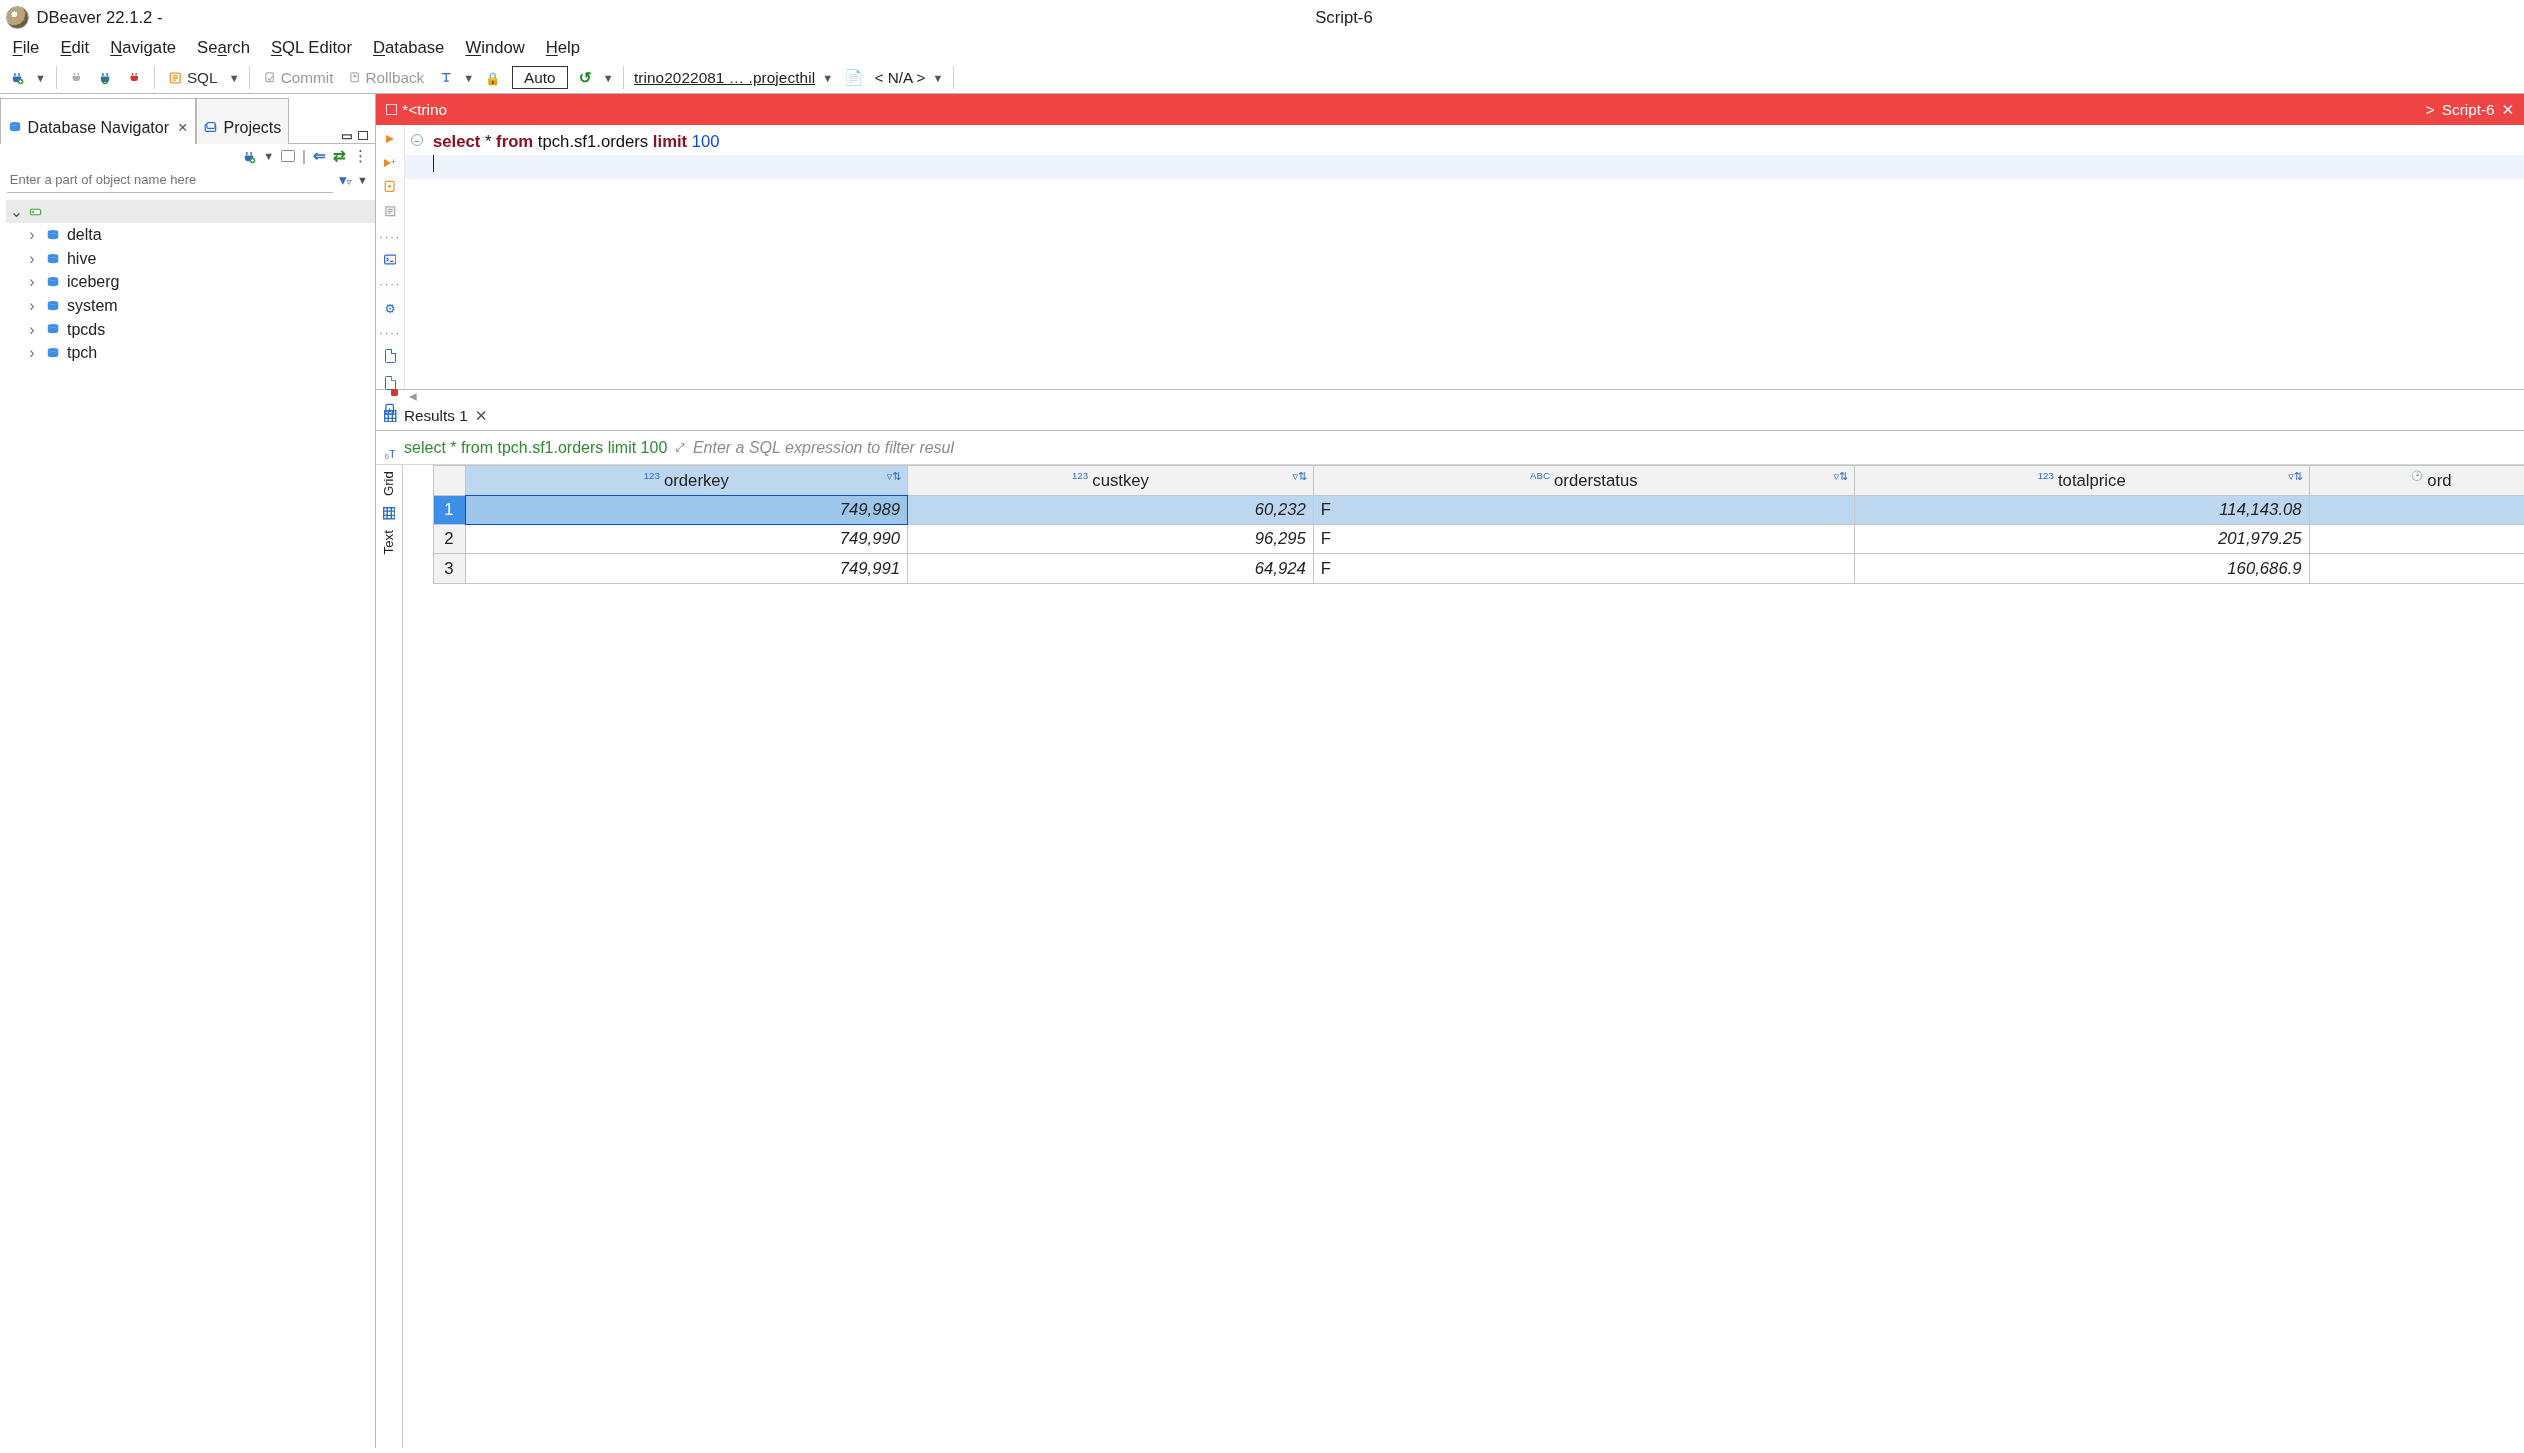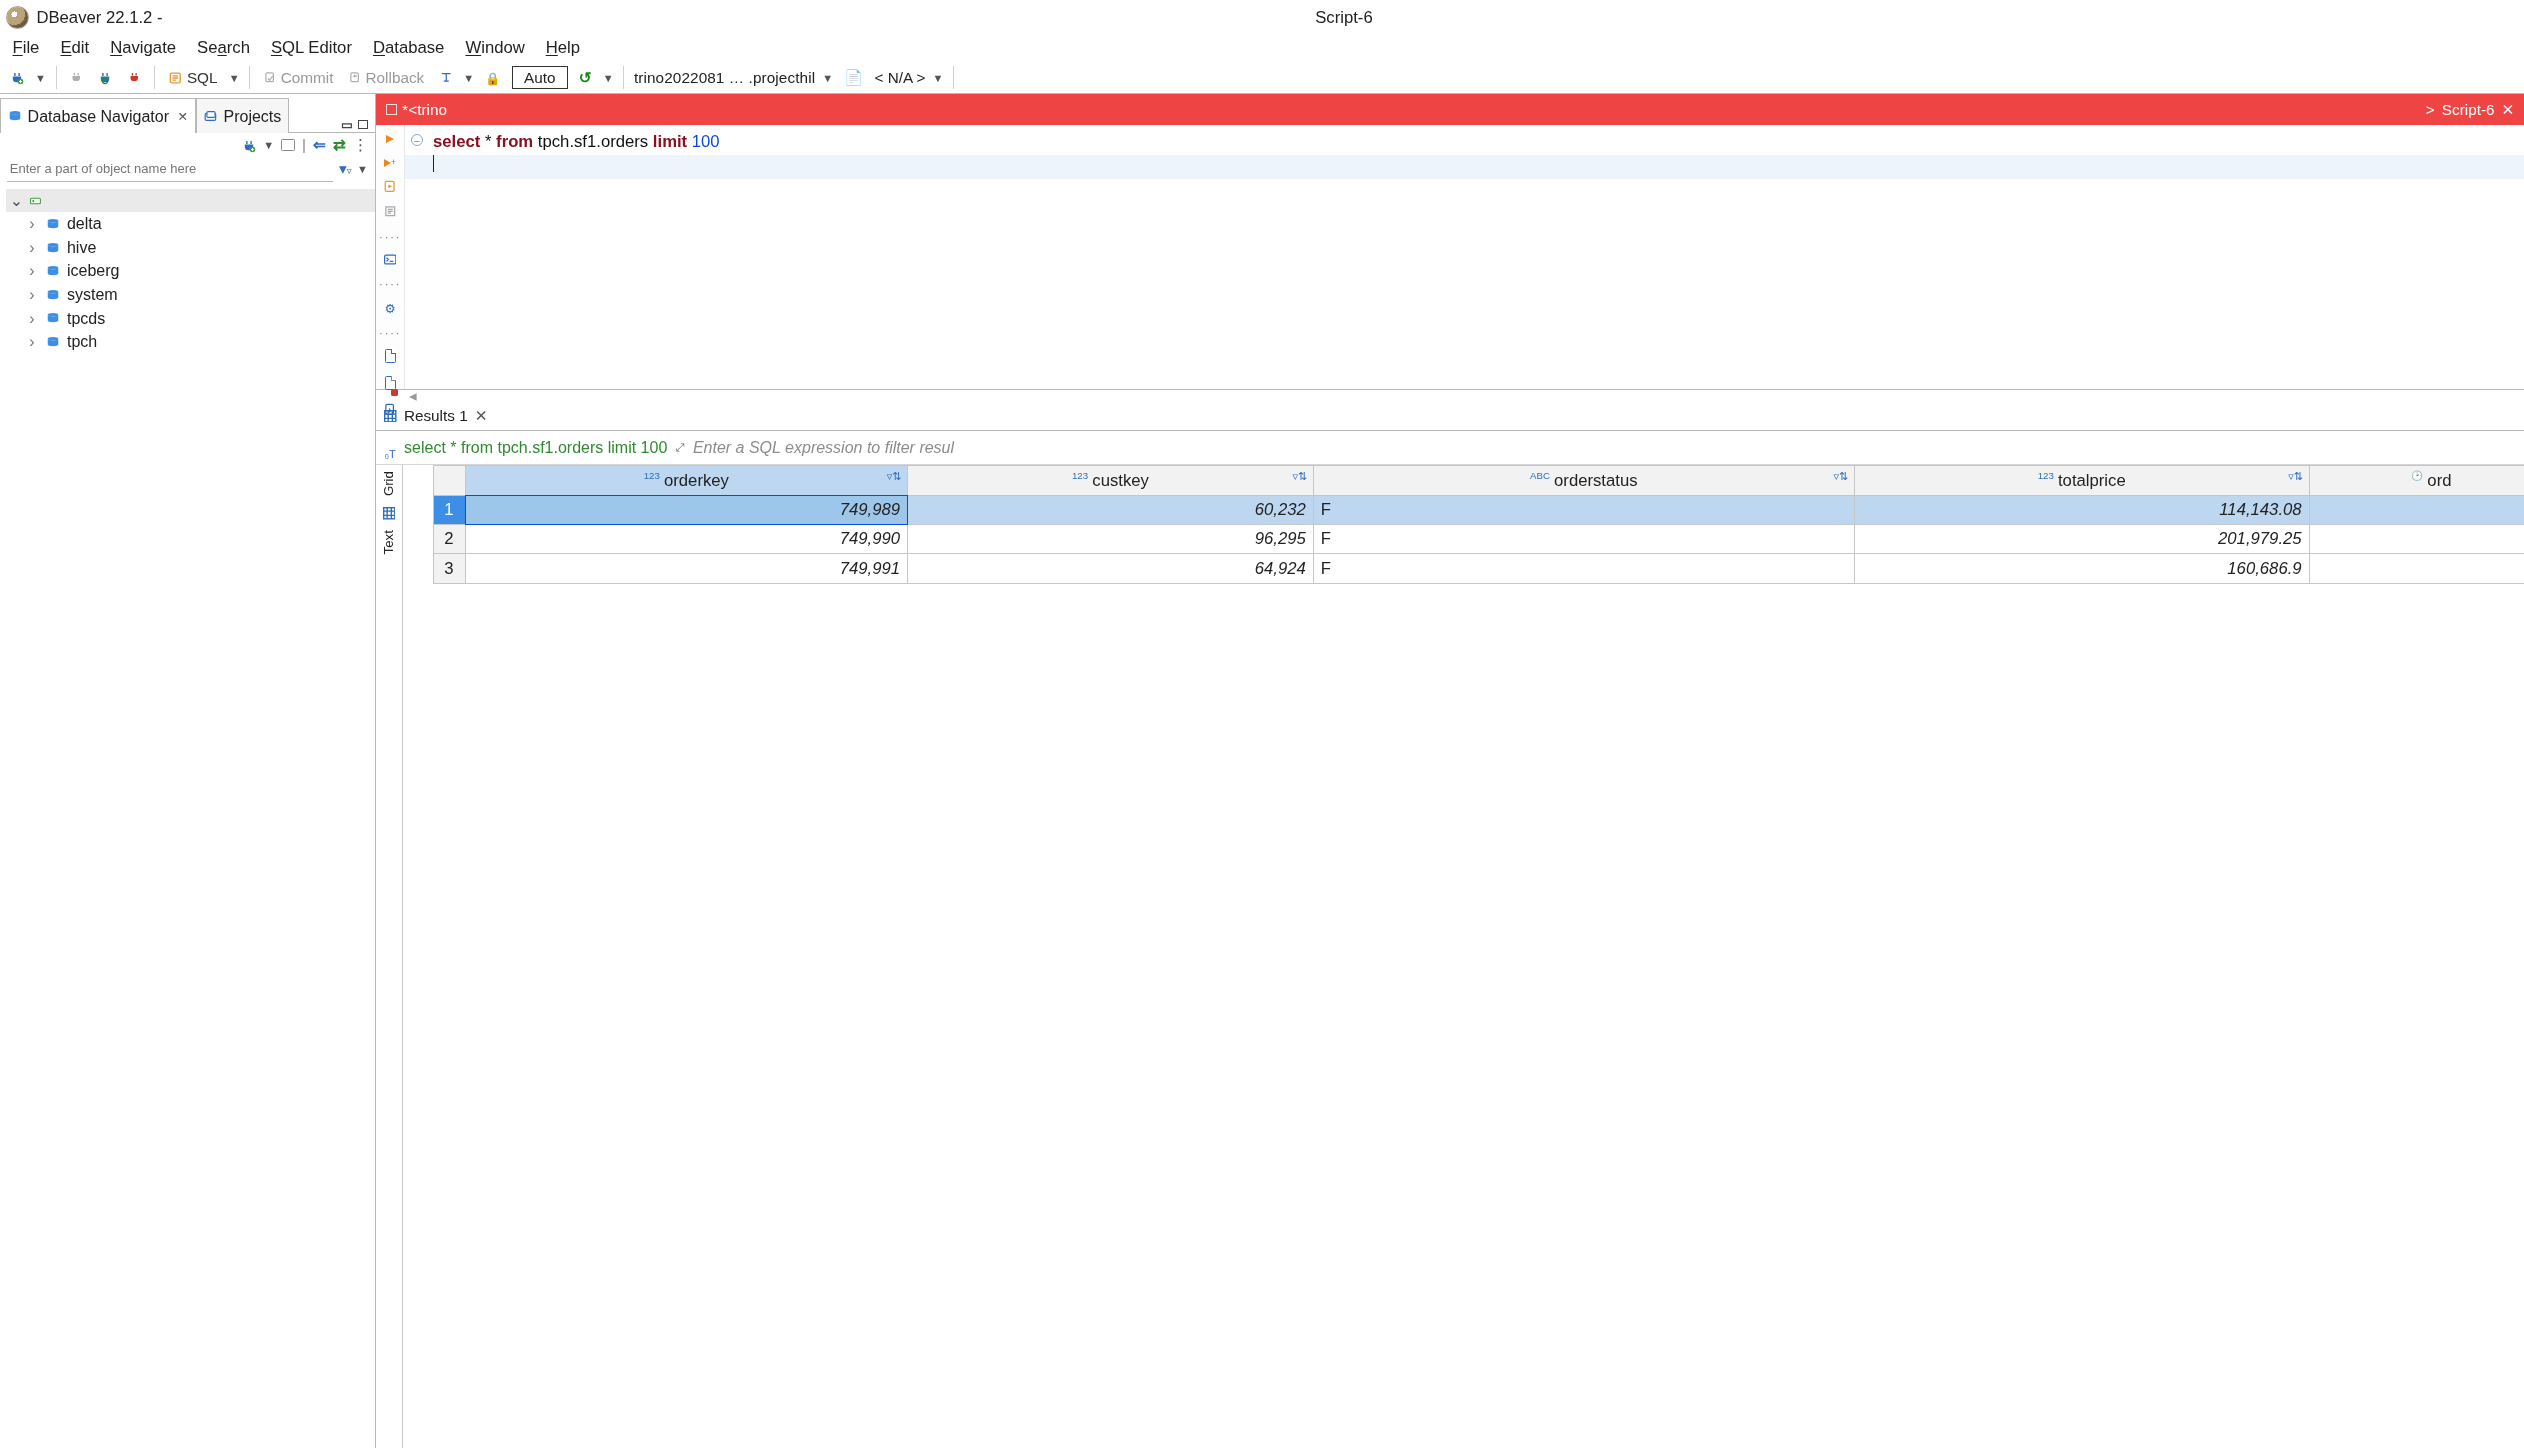--- a/index.html
+++ b/index.html
@@ -13,26 +13,26 @@
   .menubar { display:flex; align-items:center; gap:21px; padding:2.8px 12.5px 5.6px; font-size:16.7px; }
   .menubar .item { cursor:default; }
   .menubar .item .u { text-decoration:underline; text-underline-offset:2.1px; }
   .toolbar { display:flex; align-items:center; gap:7px; padding:2.8px 5.6px 4.2px; border-bottom:0.7px solid #b8b8b8; font-size:15.3px; }
   .vsep { width:0.7px; align-self:stretch; background:#d0d0d0; margin:0 2.8px; }
   .tbtn { display:inline-flex; align-items:center; gap:4.2px; padding:1.4px 4.2px; color:#333; }
   .tbtn.dis { color:#9a9a9a; }
   .tbtn svg { display:block; }
   .dd { font-size:11px; color:#555; }
   .autos { border:0.7px solid #333; padding:1.4px 11px; font-size:15.3px; }
-  .conn-label { letter-spacing:0.1px; }
+  .conn-label { letter-spacing:0.1px;text-decoration:underline; }
   .main { display:flex; height: calc(100% - 35px - 31px - 33px); }
   
   .left { width:376px; min-width:376px; border-right:0.7px solid #b8b8b8; display:flex; flex-direction:column; }
   .left-tabs { display:flex; align-items:flex-end; gap:0; padding-top:2.8px; background:linear-gradient(#fff,#fff); border-bottom:0.7px solid #b8b8b8; position:relative; }
-  .left-tabs .tab { display:flex; align-items:center; gap:5.6px; padding:9px 7px 7px; border:0.7px solid #b8b8b8; border-bottom:none; background:#fff; position:relative; top:0.7px; font-size:16px; }
+  .left-tabs .tab { display:flex; align-items:center; gap:5.6px; padding:20px 7px 7px; border:0.7px solid #b8b8b8; border-bottom:none; background:#fff; position:relative; top:0.7px; font-size:16px; }
   .left-tabs .tab.inactive { background:#f6f6f6; }
   .left-tabs .tab .close { font-size:12.5px; color:#555; margin-left:2.8px; }
   .left-tabs .mini { margin-left:auto; display:flex; gap:7px; padding-right:7px; align-items:center; font-size:12.5px; color:#444;}
   .left-tabs .mini .sq { width:9.7px; height:9.7px; border:1.4px solid #444; display:inline-block; }
   .nav-tools { display:flex; justify-content:flex-end; align-items:center; gap:7px; padding:2.8px 7px 1.4px; color:#4b7; }
   .nav-tools .dd { color:#555; }
   .nav-tools .box { width:14px; height:12.5px; border:1.4px solid #888; border-radius:1.4px; display:inline-block; }
   .filter-row { display:flex; align-items:center; gap:5.6px; padding:1.4px 7px 4.2px; }
   .filter-row input { flex:1; border:none; border-bottom:0.7px solid #b8b8b8; padding:4.2px 2.8px 5.6px; font-size:13px; color:#6b6b6b; outline:none; }
   .filter-row .funnel { color:#2d6cc0; }

